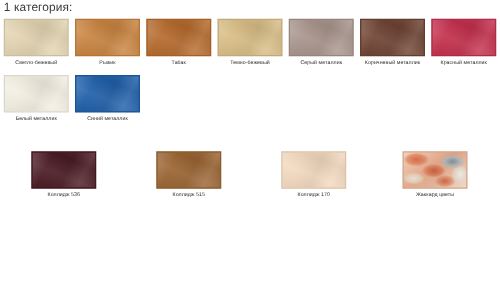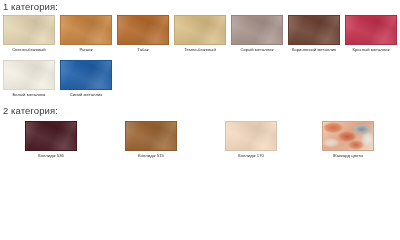--- a/index.html
+++ b/index.html
@@ -127,21 +127,20 @@
       <div class="swatch-cell" style="left: 3px; top: 60px;">
         <div class="swatch-chip" style="background: rgb(243, 239, 226);"></div>
         <div class="swatch-label">Белый металлик</div>
       </div>
       <div class="swatch-cell" style="left: 60px; top: 60px;">
         <div class="swatch-chip" style="background: rgb(31, 95, 169);"></div>
         <div class="swatch-label">Синий металлик</div>
       </div>
     </div>
 
-  <div class="category-heading" id="heading-2">2 категория:</div>
 
   <div class="swatch-grid" id="grid-2">
       <div class="swatch-cell" style="left: 25px; top: 121px;">
         <div class="swatch-chip" style="background: rgb(74, 26, 35);"></div>
         <div class="swatch-label">Коллидж 536</div>
       </div>
       <div class="swatch-cell" style="left: 125px; top: 121px;">
         <div class="swatch-chip" style="background: rgb(154, 100, 50);"></div>
         <div class="swatch-label">Коллидж 515</div>
       </div>

